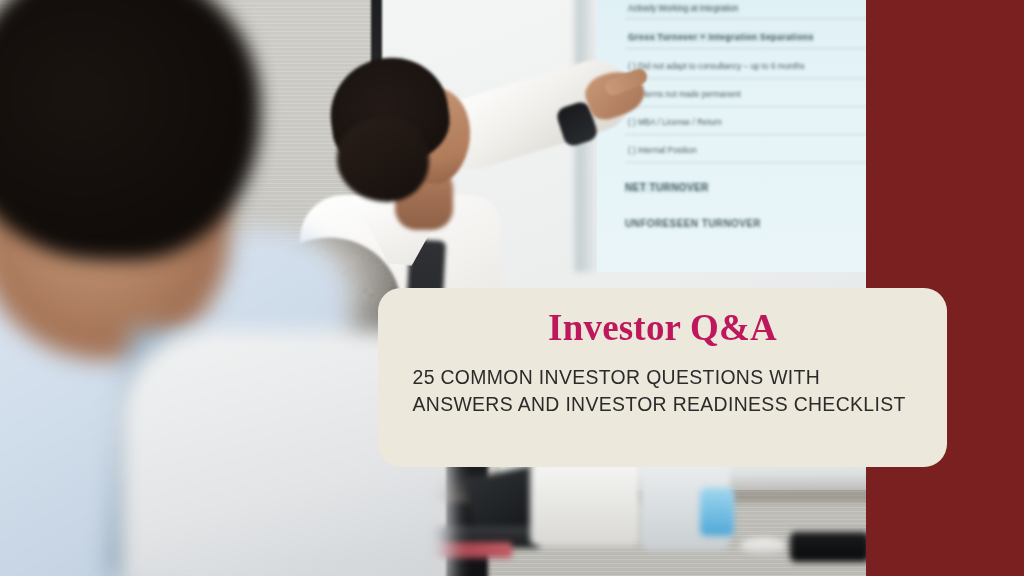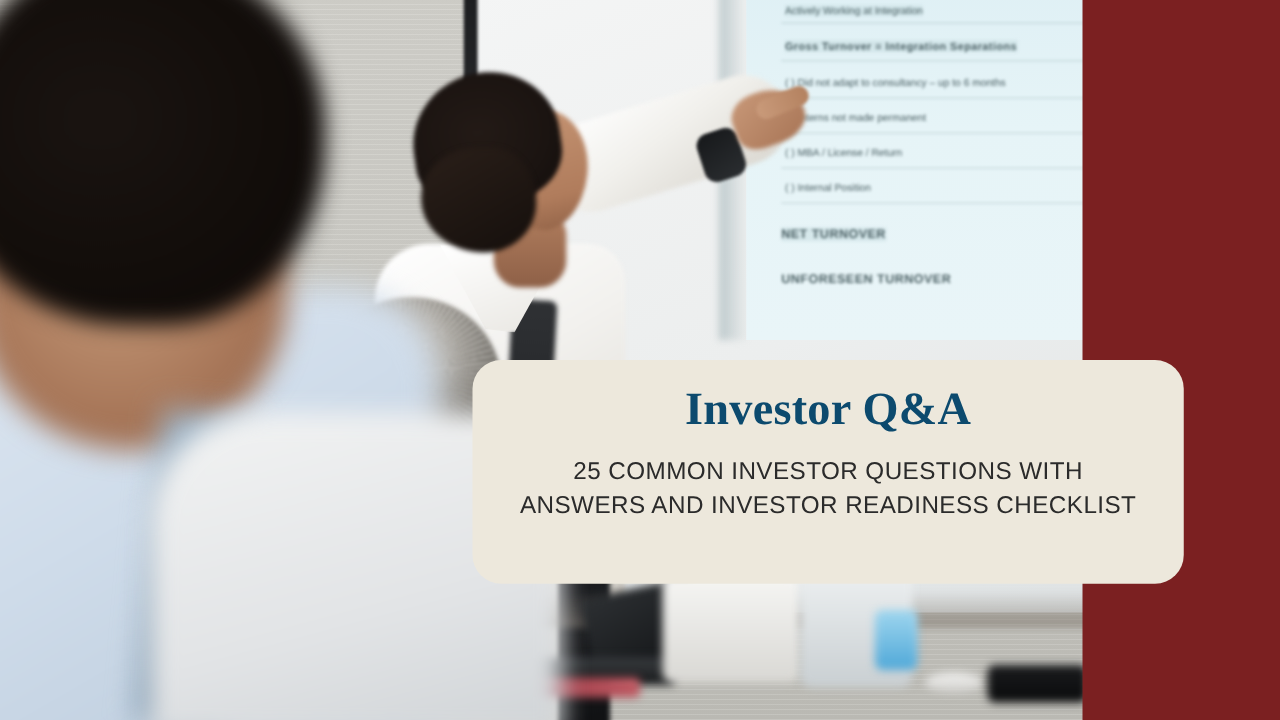--- a/index.html
+++ b/index.html
@@ -194,21 +194,21 @@
     align-items:center; justify-content:flex-start;
   }
   .card-title {
     font-family:"Liberation Serif", serif;
     font-weight:700; font-size:37px; line-height:1.05;
     letter-spacing:.2px; margin-top:21px;
   }
   .card-sub {
     font-family:"Liberation Sans", sans-serif;
     font-weight:400; font-size:19.4px; line-height:1.42;
-    letter-spacing:.35px; text-align:center; margin-top:16px;
+    letter-spacing:.35px; text-align:left; margin-top:16px;
     width:500px;
   }
 </style>
 </head>
 <body>
 
 <div id="stage">
 
   <div class="photo">
 
@@ -275,17 +275,17 @@
     <div class="fg-shirt"></div>
     <div class="fg-skin"></div>
     <div class="fg-hair"></div>
     <div class="fg-tie"></div>
     <div class="fg-shirt2"></div>
   </div>
 
   <div class="band" style="background: rgb(123, 32, 33);"></div>
 
   <div class="card" style="background: rgb(237, 232, 220);">
-    <div class="card-title" style="color: #0c4a6e;">Investor Q&amp;A</div>
+    <div class="card-title" style="color: #be185d;">Investor Q&amp;A</div>
     <div class="card-sub" style="color: rgb(43, 43, 43);">25 COMMON INVESTOR QUESTIONS WITH ANSWERS AND INVESTOR READINESS CHECKLIST</div>
   </div>
 
 </div>
 
 </body></html>

